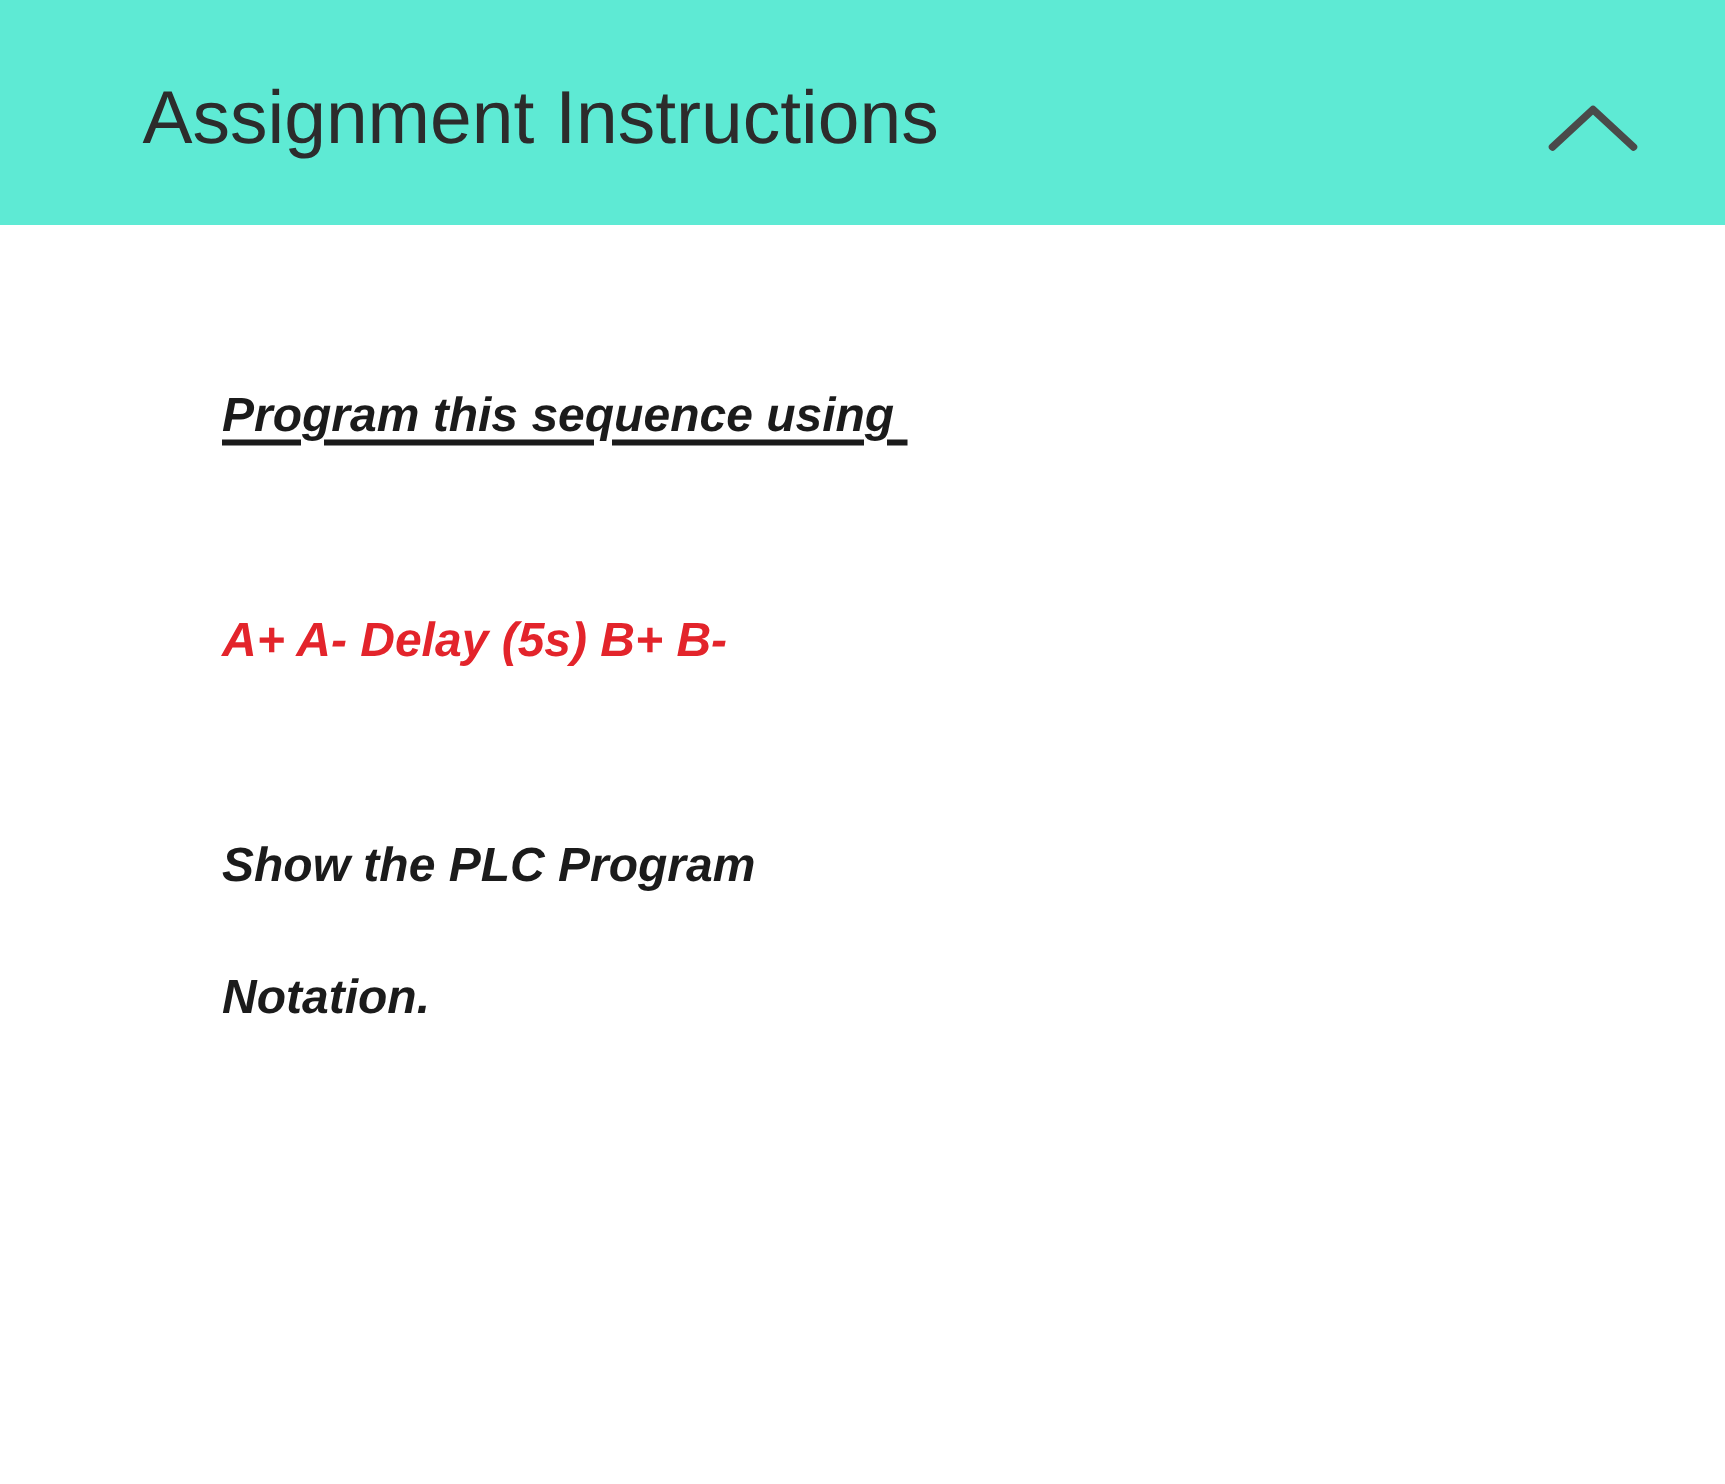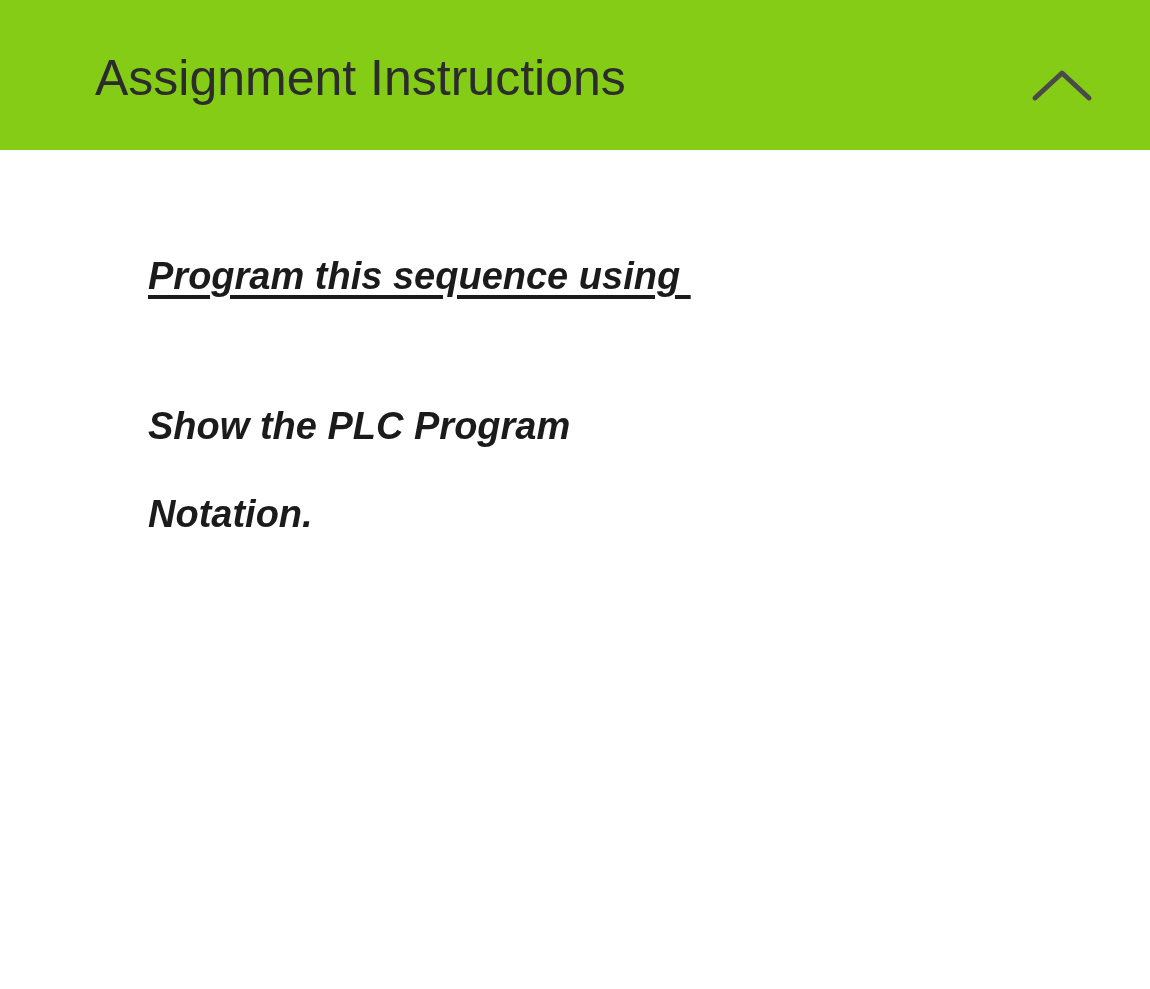--- a/index.html
+++ b/index.html
@@ -26,21 +26,21 @@
     position: absolute;
     left: 0;
     top: 0;
     width: 1150px;
     height: 150px;
     display: flex;
     align-items: flex-start;
     justify-content: space-between;
     box-sizing: border-box;
     padding: 52px 48px 0 95px;
-    background: #84cc16;
+    background: #5eead4;
   }
 
   .panel-title {
     font-family: "Liberation Sans", sans-serif;
     font-size: 50px;
     font-weight: 400;
     line-height: 1.05;
     color: #2c2c2c;
     letter-spacing: 0px;
     white-space: nowrap;
@@ -69,21 +69,21 @@
     top: 150px;
     width: 1150px;
     padding: 0 40px 0 148px;
     box-sizing: border-box;
   }
 
   .instr-line {
     font-family: "Liberation Sans", sans-serif;
     font-style: italic;
     font-weight: bold;
-    font-size: 38px;
+    font-size: 32px;
     line-height: 88px;
     color: #1b1b1b;
     white-space: pre;
   }
 
   .instr-line.underlined {
     text-decoration: underline;
     text-decoration-thickness: 4px;
     text-underline-offset: 6px;
   }
@@ -113,20 +113,23 @@
       </span>
     </button>
   </div>
 
   <div class="panel-body">
 
     <div class="block-heading">
       <div class="instr-line underlined">Program this sequence using </div>
     </div>
 
+    <div class="block-sequence">
+      <div class="instr-line accent">A+ A- Delay (5s) B+ B-</div>
+    </div>
 
     <div class="block-tasks">
       <div class="instr-line">Show the PLC Program</div>
       <div class="instr-line">Notation.</div>
     </div>
 
   </div>
 </div>
 
 </body></html>

